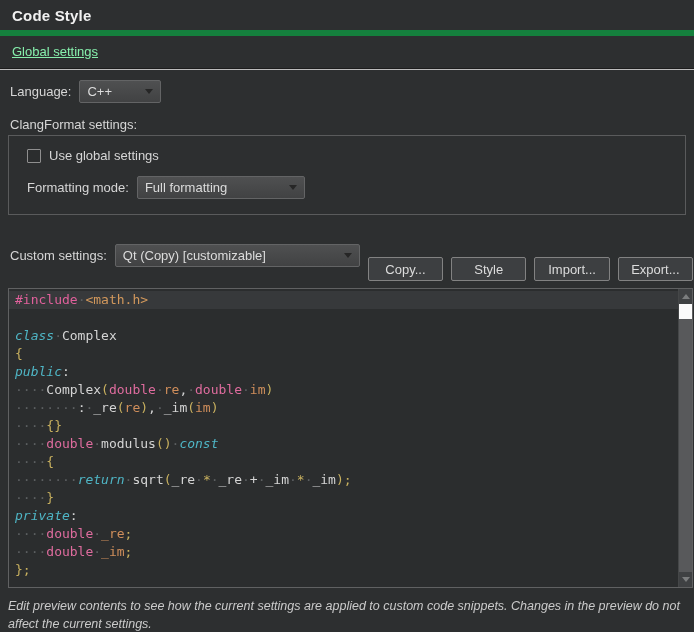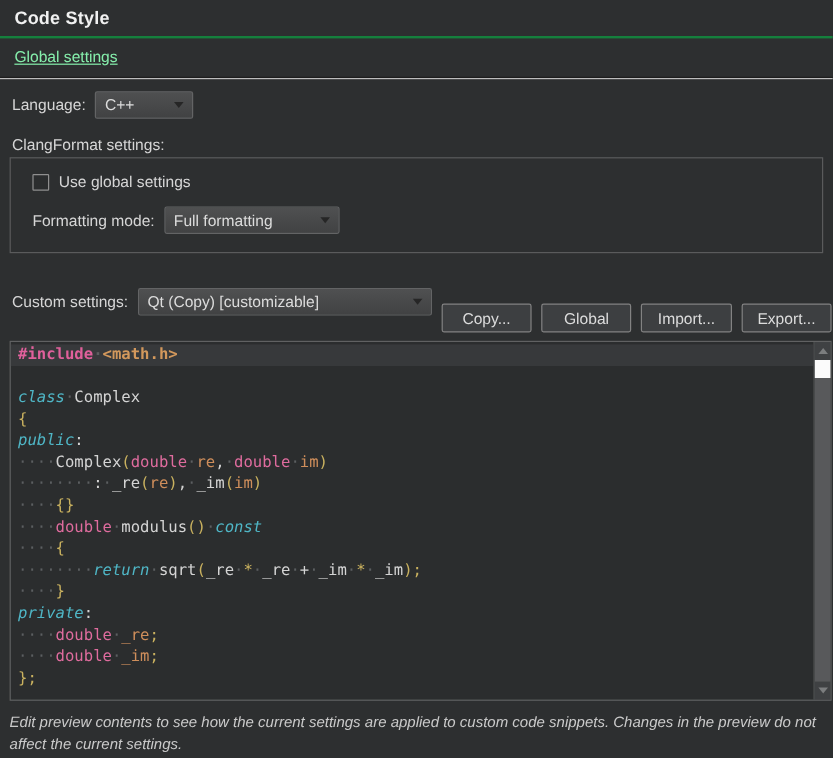--- a/index.html
+++ b/index.html
@@ -4,21 +4,21 @@
 <style>
   * { box-sizing: border-box; margin: 0; padding: 0; }
   html,body { width: 694px; height: 632px; overflow: hidden; }
   body {
     background: #2d2f30;
     color: #d6d6d6;
     font-family: "Liberation Sans", sans-serif;
     font-size: 13px;
   }
   
-  .title-bar { padding: 7px 12px 6px; border-bottom: 2px solid #15803d; }
+  .title-bar { padding: 7px 12px 6px; border-bottom: 6px solid #15803d; }
   .title-bar h1 { font-size: 15px; font-weight: 700; color: #f1f1f1; letter-spacing: .2px; }
   .link-row { padding: 8px 12px 9px; }
   .link-row a { color: #86efac; text-decoration: underline; cursor: pointer; }
   .sep { height: 2px; border-top: 1px solid #1d1d1d; border-bottom: 1px solid #bdbdbd; }
 
   
   .row { display: flex; align-items: center; gap: 8px; }
   .combo {
     display: inline-flex; align-items: center; justify-content: space-between;
     height: 23px; padding: 0 7px;
@@ -45,38 +45,38 @@
     content: "✓"; position: absolute; left: 0px; top: -2px;
     color: #e8e8e8; font-size: 13px; font-weight: 700;
   }
 
   
   .language-row { margin: 10px 0 0 10px; }
   .language-row .combo { width: 82px; }
   .group-label { margin: 14px 0 3px 10px; }
   .groupbox { margin: 0 8px; border: 1px solid #5a5b5c; padding: 12px 18px 15px; }
   .fmt-row { margin-top: 13px; }
-  .fmt-row .combo { width: 146px; }
+  .fmt-row .combo { width: 168px; }
   .info-text { margin-top: 14px; color: #d2d2d2; }
   .custom-row { margin: 14px 1px 0 10px; }
   .custom-row .combo { flex: 0 0 245px; }
   .custom-row .btn { flex: 1 1 0; margin-left: 0; }
 
   
   .editor {
     margin: 7px 1px 0 8px; height: 300px;
     border: 1px solid #606162; background: #2b2d2e;
     display: flex;
   }
   .code-area {
     flex: 1 1 auto; overflow: hidden; padding-top: 2px;
     font-family: "DejaVu Sans Mono", monospace; font-size: 13px; line-height: 18px;
   }
   .code-line { height: 18px; white-space: pre; padding-left: 6px; }
-  .code-line.current { background: #37393b; font-weight: bold; }
+  .code-line.current { background: #37393b; }
   .scrollbar {
     flex: 0 0 14px; background: #58595b; display: flex; flex-direction: column;
     border-left: 1px solid #454748;
   }
   .sb-btn { height: 15px; background: #3f4143; display: flex; align-items: center; justify-content: center; cursor: pointer; }
   .sb-up-tri { width:0; height:0; border-left:4px solid transparent; border-right:4px solid transparent; border-bottom:5px solid #7b7d7e; }
   .sb-down-tri { width:0; height:0; border-left:4px solid transparent; border-right:4px solid transparent; border-top:5px solid #7b7d7e; }
   .sb-thumb { height: 15px; background: #fbfbfb; cursor: pointer; }
   .sb-track { flex: 1 1 auto; }
 
@@ -125,21 +125,21 @@
 
 </div>
 
 <div class="row custom-row">
   <span>Custom settings:</span>
   <div class="combo">
     <span>Qt (Copy) [customizable]</span>
     <span class="arrow"></span>
   </div>
   <button class="btn">Copy...</button>
-  <button class="btn">Global</button>
+  <button class="btn">Style</button>
   <button class="btn">Import...</button>
   <button class="btn">Export...</button>
 </div>
 
 <div class="editor">
   <div class="code-area">
       <div class="code-line current"><span style="color: rgb(224, 96, 155);">#include</span><span style="color: rgb(92, 95, 97);">·</span><span style="color: rgb(210, 152, 92);">&lt;math.h&gt;</span></div>
       <div class="code-line"></div>
       <div class="code-line"><span style="color: rgb(79, 182, 198); font-style: italic;">class</span><span style="color: rgb(92, 95, 97);">·</span><span style="color: rgb(212, 212, 212);">Complex</span></div>
       <div class="code-line"><span style="color: rgb(201, 177, 95);">{</span></div>

